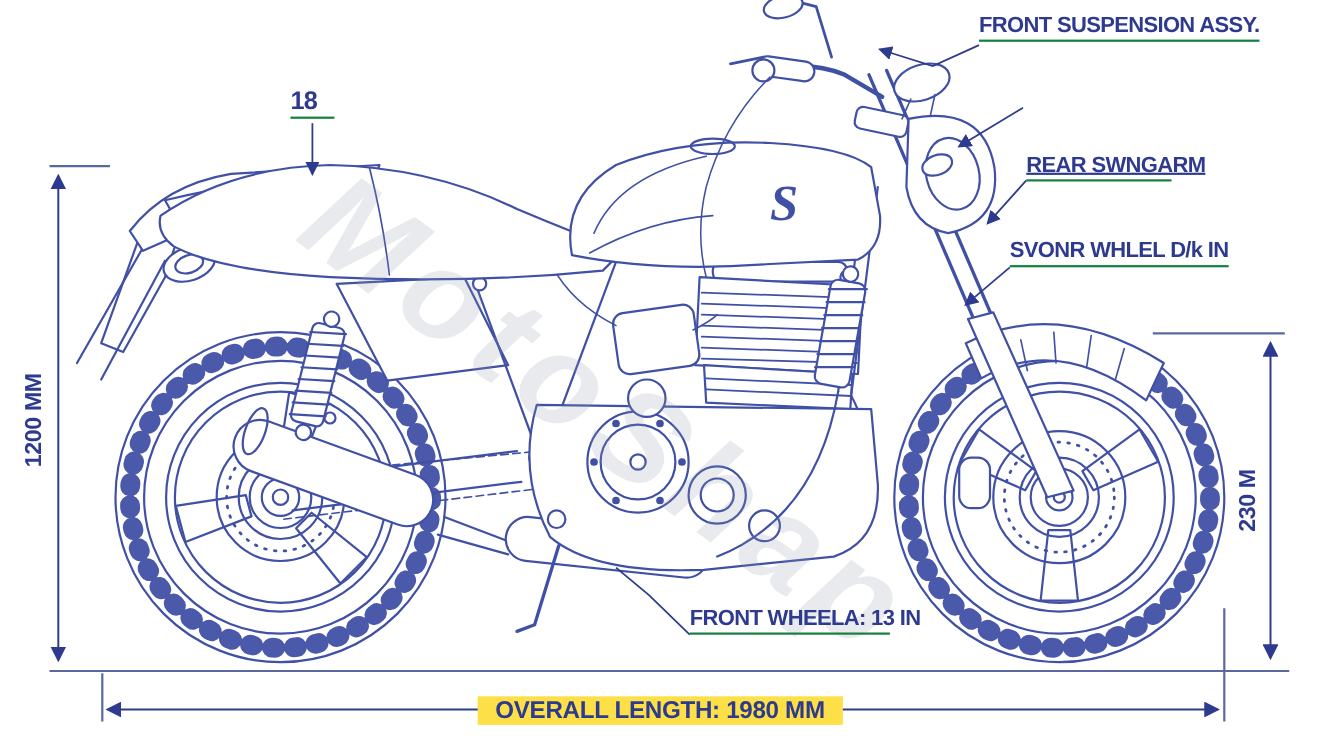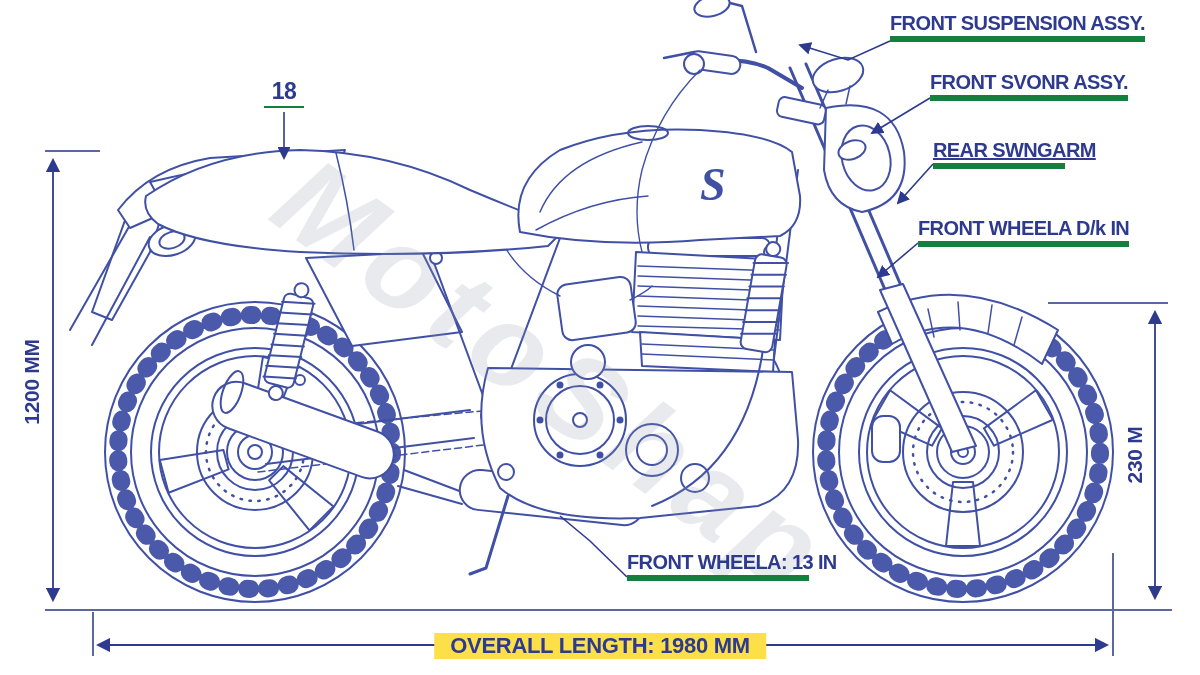--- a/index.html
+++ b/index.html
@@ -3,23 +3,23 @@
 <meta charset="utf-8">
 <style>
   html,body{margin:0;padding:0;background:#fff;}
   .stage{
     position:relative;width:1200px;height:675px;background:#ffffff;overflow:hidden;
     font-family:"Liberation Sans", sans-serif;
   }
   svg{position:absolute;left:0;top:0;}
   .callout{
     position:absolute;color:#2d3a8e;font-weight:700;font-size:20px;letter-spacing:-0.6px;
-    border-bottom:6px solid #15803d;padding-bottom:3px;white-space:nowrap;line-height:1;
-  }
-  .callout.center{text-align:center;}
+    border-bottom:2px solid #15803d;padding-bottom:3px;white-space:nowrap;line-height:1;
+  }
+  .callout.center{}
   .dim-label{
     position:absolute;color:#2d3a8e;font-weight:700;font-size:21px;letter-spacing:-0.3px;
     white-space:nowrap;line-height:1;
   }
   .dim-label.rot{transform:translate(-50%,-50%) rotate(-90deg);}
   .dim-label.hcenter{transform:translateX(-50%);background:#fde047;padding:2px 16px;font-size:22px;}
   .watermark{
     position:absolute;left:330px;top:130px;
     transform:rotate(36deg);transform-origin:left top;
     font-size:118px;font-weight:700;font-style:italic;letter-spacing:10px;
@@ -231,23 +231,22 @@
       <path d="M933,164 L898,203" marker-end="url(#arr)"></path>
       <path d="M918,243 L878,277" marker-end="url(#arr)"></path>
       <path d="M627,577 L590,541 L560,516"></path>
       <line x1="284" y1="112" x2="284" y2="158" marker-end="url(#arr)"></line>
     </g>
   </svg>
 
   <div class="watermark">MotoShap</div>
 
   <div class="callout" style="left:890px;top:13px;">FRONT SUSPENSION ASSY.</div>
-  <div class="callout" style="left:930px;top:72px;">FRONT SVONR ASSY.</div>
   <div class="callout center" style="left:933px;top:140px;width:132px;text-decoration:underline;">REAR SWNGARM</div>
-  <div class="callout" style="left:918px;top:218px;">FRONT WHEELA D/k IN</div>
+  <div class="callout" style="left:918px;top:218px;">SVONR WHLEL D/k IN</div>
   <div class="callout center" style="left:627px;top:552px;width:182px;">FRONT WHEELA: 13 IN</div>
   <div class="callout center" style="left:264px;top:80px;width:40px;font-size:23px;border-bottom-width:2.5px;">18</div>
 
   <div class="dim-label rot" style="left:31px;top:382px;">1200 MM</div>
   <div class="dim-label rot" style="left:1134px;top:455px;">230 M</div>
   <div class="dim-label hcenter" style="left:600px;top:633px;">OVERALL LENGTH: 1980 MM</div>
 
 </div>
 
 </body></html>

